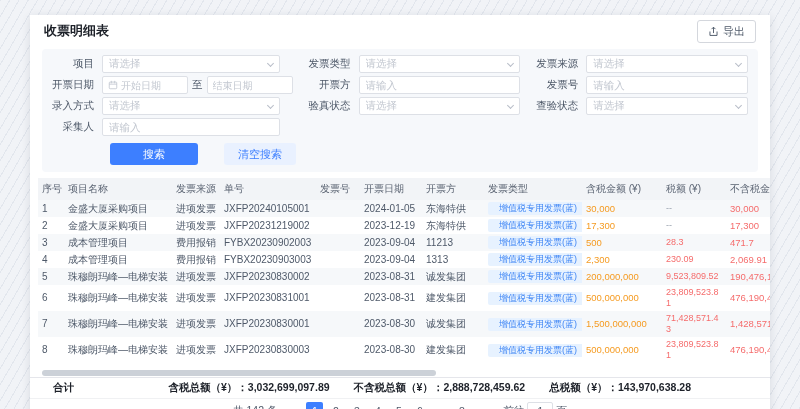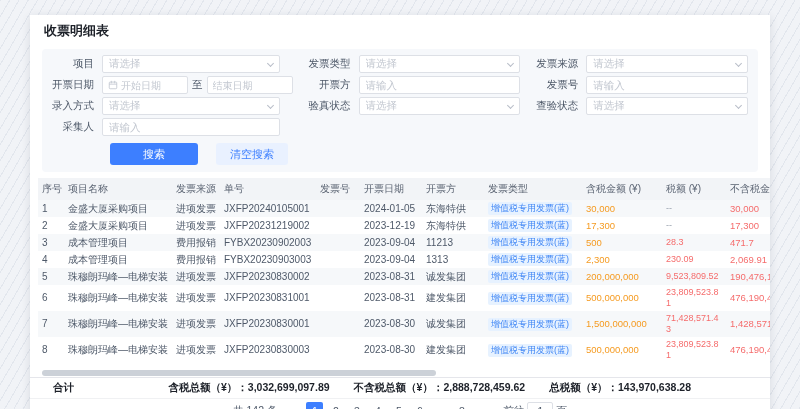--- a/index.html
+++ b/index.html
@@ -37,34 +37,34 @@
     transform:rotate(45deg);margin:-2px 0 0 4px;flex:none;}
   input.ctl{height:18px;background:#fff;border:1px solid #dde0e6;border-radius:2px;padding:0 6px;
     font-size:10.5px;color:#4e5969;font-family:inherit;outline:none;}
   input.ctl::placeholder{color:#c2c7d0;}
   .ctl.wide{flex:1;max-width:178px;}
   .date-box{display:flex;align-items:center;gap:3px;border:1px solid #dde0e6;border-radius:2px;background:#fff;
     height:18px;padding:0 5px;width:86px;}
   .date-box input{border:none;width:100%;font-size:10px;color:#4e5969;outline:none;font-family:inherit;}
   .date-box input::placeholder{color:#c2c7d0;}
   .range-sep{font-size:10.5px;color:#4e5969;margin:0 4px;}
-  .f-btns{margin:7px 0 1px 68px;display:flex;gap:18px;}
+  .f-btns{margin:7px 0 1px 68px;display:flex;gap:26px;}
   .btn-search{width:88px;height:22px;background:var(--accent);color:#fff;border:none;border-radius:3px;
     font-size:11px;cursor:pointer;font-family:inherit;}
   .btn-clear{height:22px;padding:0 14px;background:var(--accent-light);color:var(--accent);border:none;
     border-radius:3px;font-size:11px;cursor:pointer;font-family:inherit;}
   
   .table-wrap{flex:1;min-height:0;overflow:hidden;margin:6px 0 0 8px;}
   table{border-collapse:collapse;table-layout:fixed;width:762px;}
   th{background:#f2f4f7;font-size:10px;font-weight:400;color:#5a6372;text-align:left;
     padding:4px 4px;white-space:nowrap;overflow:hidden;}
   td{font-size:10px;color:#4e5969;padding:2px 4px;line-height:12px;white-space:nowrap;overflow:hidden;vertical-align:middle;}
   tbody tr:nth-child(odd){background:#f6f8fa;}
   .tag{display:inline-block;background:var(--tag-bg);color:var(--tag-text);font-size:9px;line-height:11px;
-    padding:1px 3px;border-radius:2px;white-space:nowrap;}
+    padding:1px 11px;border-radius:2px;white-space:nowrap;}
   td.c-amt{color:var(--amount);font-size:9.5px;}
   td.c-excl{color:var(--tax);font-size:9.5px;}
   td.c-tax{color:var(--tax);font-size:9px;line-height:11px;white-space:normal;word-break:break-all;}
   td.muted{color:#98a1ad;}
   
   .hscroll{flex:none;height:8px;margin:2px 12px 0;display:flex;align-items:center;}
   .hscroll .thumb{width:55%;height:6px;border-radius:3px;background:#ccd1d8;}
   
   .summary{flex:none;border-top:1px solid #e5e6eb;display:flex;align-items:center;
     padding:3px 23px;font-size:10.5px;background:#fff;min-height:19px;}
@@ -85,20 +85,29 @@
   .goto-input{width:26px;height:17px;border:1px solid #dde0e6;border-radius:2px;text-align:center;
     font-size:10.5px;color:#4e5969;outline:none;font-family:inherit;}
 </style>
 </head>
 <body>
 
 <div class="window">
 
   <div class="hdr">
     <div class="title">收票明细表</div>
+    <button class="export-btn">
+      <span style="display:inline-flex;">
+        <svg width="11" height="11" viewBox="0 0 14 14">
+            <path d="M7 9 V1.5 M4.5 4 L7 1.5 L9.5 4" stroke="#4e5969" fill="none" stroke-width="1.2"></path>
+            <path d="M2.5 7 v5 h9 v-5" fill="none" stroke="#4e5969" stroke-width="1.2"></path>
+          </svg>
+      </span>
+      <span>导出</span>
+    </button>
   </div>
 
   <div class="filters">
     <div class="f-grid">
 
       <div class="field">
         <span class="f-label">项目</span>
         <div class="control">
           <span class="ph">请选择</span>
           <span class="chev"></span>

